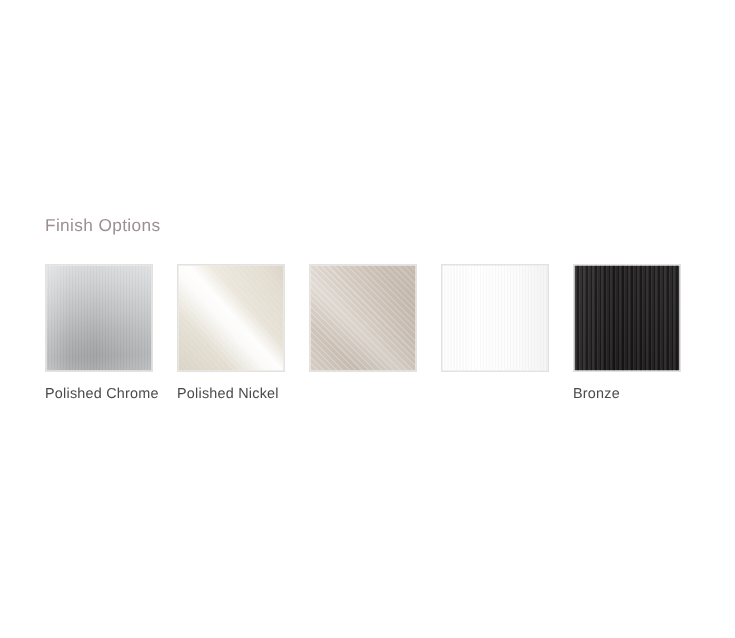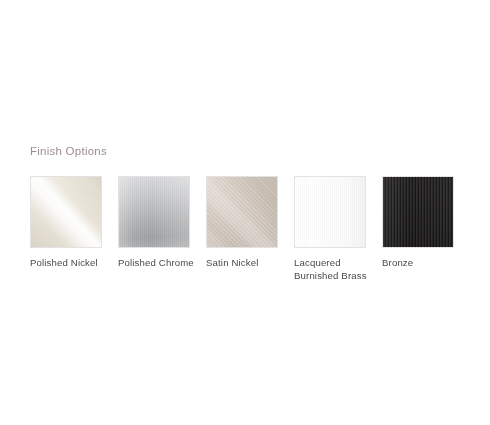--- a/index.html
+++ b/index.html
@@ -214,45 +214,43 @@
 </head>
 <body>
 
 <div id="finish-panel">
 
   <div id="panel-title">Finish Options</div>
 
   <div id="swatch-row">
 
     <div class="swatch-cell">
+      <div class="swatch-chip finish-polished-chrome">
+        <span class="grain"></span>
+      </div>
+      <div class="swatch-label">Polished Chrome</div>
+    </div>
+
+    <div class="swatch-cell">
       <div class="swatch-chip finish-polished-nickel">
         <span class="grain"></span>
       </div>
       <div class="swatch-label">Polished Nickel</div>
     </div>
 
     <div class="swatch-cell">
-      <div class="swatch-chip finish-polished-chrome">
-        <span class="grain"></span>
-      </div>
-      <div class="swatch-label">Polished Chrome</div>
-    </div>
-
-    <div class="swatch-cell">
       <div class="swatch-chip finish-satin-nickel">
         <span class="grain"></span>
       </div>
-      <div class="swatch-label">Satin Nickel</div>
     </div>
 
     <div class="swatch-cell">
       <div class="swatch-chip finish-lacquered-burnished-brass">
         <span class="grain"></span>
       </div>
-      <div class="swatch-label">Lacquered Burnished Brass</div>
     </div>
 
     <div class="swatch-cell">
       <div class="swatch-chip finish-bronze">
         <span class="grain"></span>
       </div>
       <div class="swatch-label">Bronze</div>
     </div>
 
   </div>

